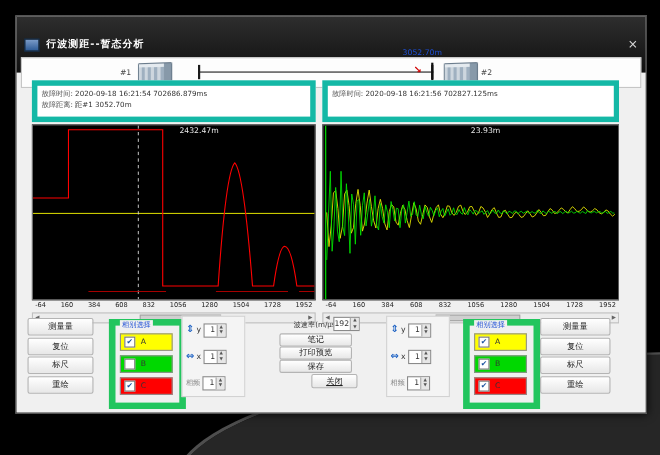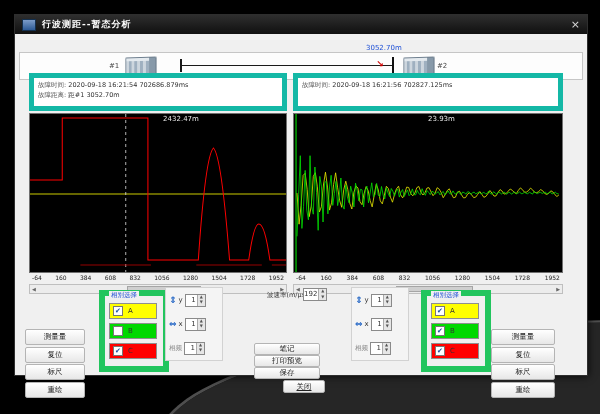--- a/index.html
+++ b/index.html
@@ -3,21 +3,21 @@
 <meta charset="utf-8">
 <style>
   html,body{margin:0;padding:0}
   body{width:600px;height:414px;background:#000;position:relative;overflow:hidden;
        font-family:"DejaVu Sans","Liberation Sans",sans-serif;}
   .swoosh{position:absolute;right:-30px;bottom:-28px;width:470px;height:120px;background:#262626;
           border-top-left-radius:100% 100%;box-shadow:-2px -2px 0 #4e4e4e;}
   .window{position:absolute;left:14px;top:14px;width:572px;height:360px;background:#f0f0f0;
           border:1px solid #2e2e2e;box-shadow:0 0 8px rgba(0,0,0,.9);}
   .titlebar{height:19px;background:linear-gradient(#2e2e2e,#101010);display:flex;align-items:center;
-            padding:0 7px;color:#fff;}
+            padding:16px 7px;color:#fff;}
   .title-icon{width:12px;height:10px;background:linear-gradient(#7c9cc9,#2d5a96);border:1px solid #14304f;margin-right:6px;}
   .title-text{font-size:9px;font-weight:bold;letter-spacing:1px;}
   .close-btn{margin-left:auto;color:#d8d8d8;font-size:11px;line-height:11px;cursor:default;}
   .menubar{height:15px;display:flex;gap:16px;align-items:center;padding:0 11px;font-size:8px;color:#222;
            border-bottom:1px solid #dcdcdc;}
   .menu-item{cursor:default;}
   .schematic{position:absolute;left:4px;top:37px;width:562px;height:26px;background:#fdfdfd;border:1px solid #c6c6c6;}
   .term-label{position:absolute;font-size:7px;color:#444;}
   .device{position:absolute;top:4px;width:30px;height:16px;border:1px solid #6b7c8c;border-radius:1px;
           background:repeating-linear-gradient(90deg,#cdd6de 0 3px,#9fb0c0 3px 6px);
@@ -32,21 +32,21 @@
                 color:#555;line-height:10px;white-space:nowrap;overflow:hidden;}
   .panel-header b{color:#333;font-weight:normal;}
   .chart{position:relative;height:158px;background:#000;border:1px solid #707070;margin-top:2px;}
   .chart svg{position:absolute;left:0;top:0;width:100%;height:100%;}
   .readout{position:absolute;color:#e8e8e8;font-size:7px;}
   .axis{display:flex;justify-content:space-between;font-size:6px;color:#222;padding:1px 3px;height:9px;}
   .scrollbar{height:8px;border:1px solid #bfbfbf;background:#ececec;position:relative;display:flex;
              align-items:center;justify-content:space-between;font-size:5px;color:#666;padding:0 2px;}
   .thumb{position:absolute;left:38%;width:28%;top:1px;height:4px;background:#cfcfcf;border:1px solid #a5a5a5;}
   .btn{position:absolute;background:linear-gradient(#ffffff,#e7e7e7);border:1px solid #b4b4b4;border-radius:2px;
-       font-size:7.5px;color:#222;display:flex;align-items:center;justify-content:center;cursor:default;margin-top:40px;}
+       font-size:7.5px;color:#222;display:flex;align-items:center;justify-content:center;cursor:default;}
   .phase-group{position:absolute;top:275px;width:58px;height:70px;border:6px solid #22c55e;}
   .group-label{position:absolute;top:-5px;left:4px;background:#f0f0f0;font-size:6.5px;color:#1d4fd6;padding:0 2px;}
   .phase-box{position:absolute;left:4px;width:48px;height:16px;border:1px solid #8f8f8f;display:flex;
              align-items:center;gap:5px;padding-left:3px;box-sizing:border-box;}
   .checkbox{width:8px;height:8px;background:#fff;border:1px solid #777;font-size:7px;line-height:7px;
             color:#1a52a0;display:flex;align-items:center;justify-content:center;}
   .phase-letter{font-size:7px;color:#333;}
   .spin-group{position:absolute;top:272px;width:56px;height:72px;border:1px solid #d2d2d2;background:#f4f4f4;}
   .spin-row{position:absolute;left:3px;display:flex;align-items:center;gap:2px;height:12px;}
   .zicon{color:#1f63c4;font-size:9px;font-weight:bold;}

